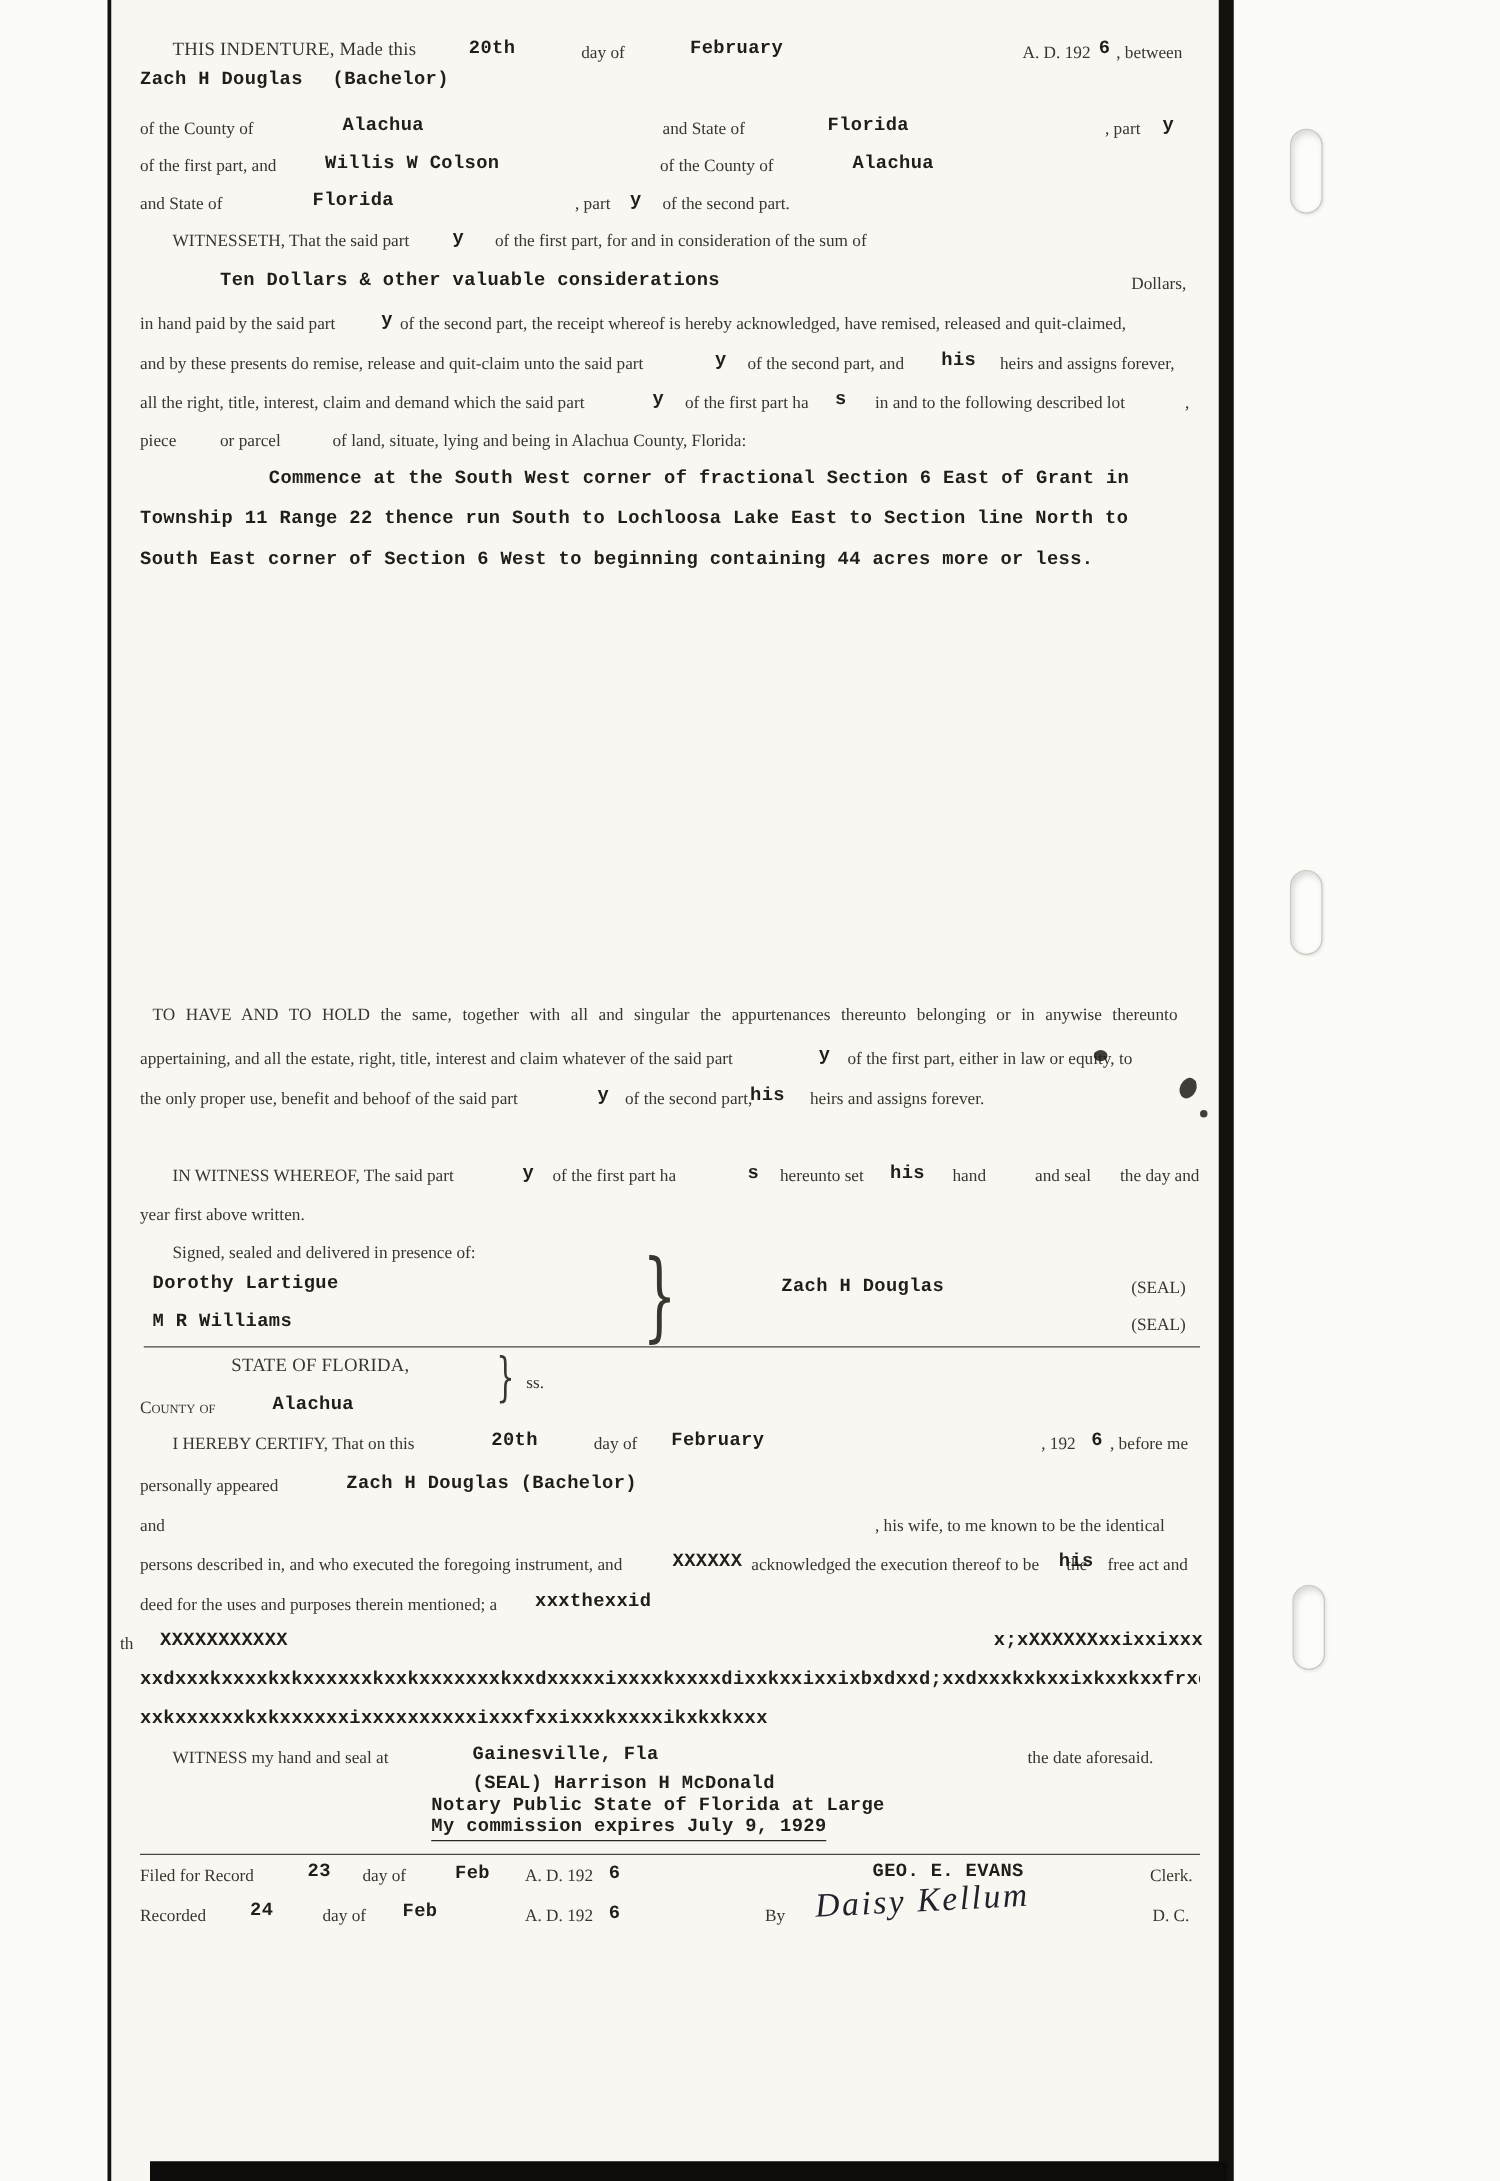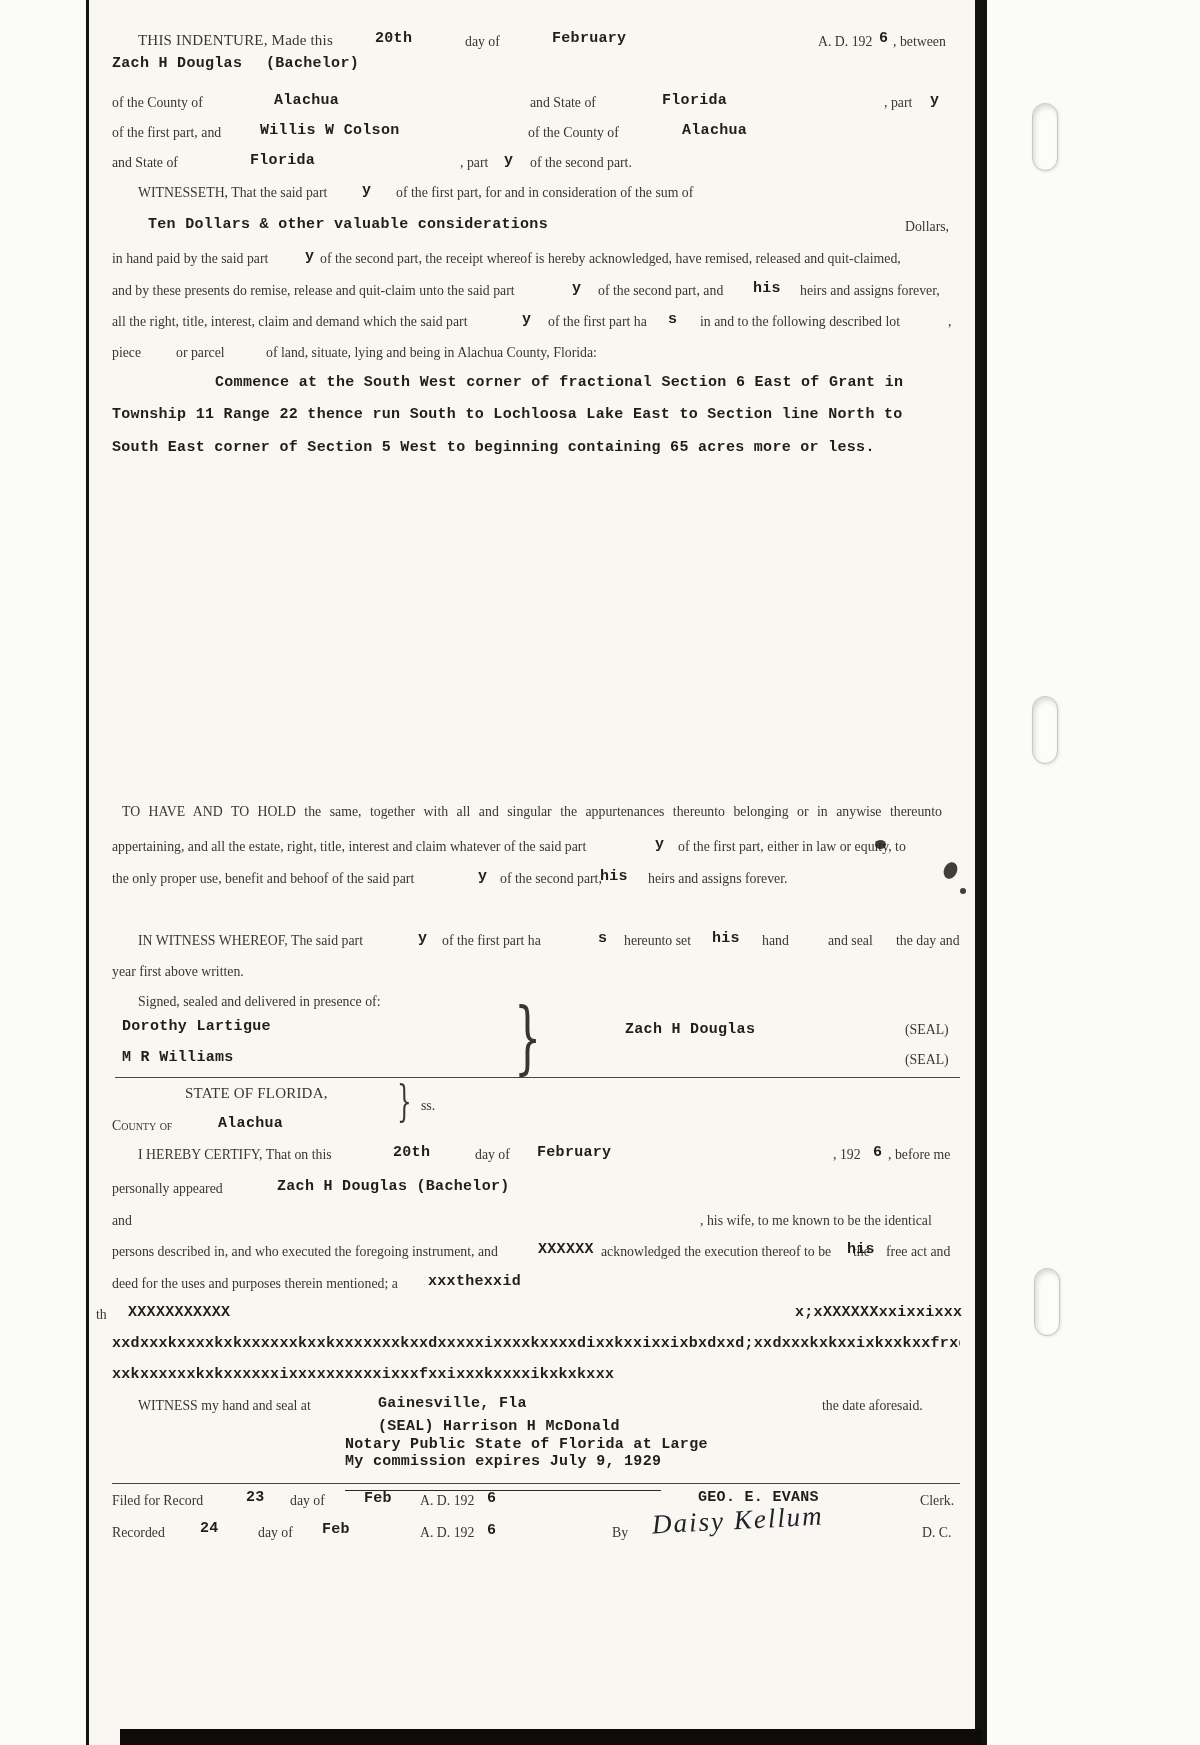--- a/index.html
+++ b/index.html
@@ -20,21 +20,21 @@
   }
   .big { font-size:15px; letter-spacing:.2px; }
   .t {
     position:absolute; font-family:"Liberation Mono","DejaVu Sans Mono",monospace;
     font-weight:700; font-size:15px; letter-spacing:.3px;
     color:#211e1a; white-space:nowrap; line-height:1.2;
   }
   .pj { white-space:normal; width:820px; text-align:justify; text-align-last:justify; }
   .clip { max-width:848px; overflow:hidden; }
   .sc { font-variant:small-caps; }
-  .u { border-bottom:1.5px solid #2a2824; padding-bottom:19px; }
+  .u { border-bottom:1.5px solid #2a2824; padding-bottom:1px; }
   .brace {
     position:absolute; font-family:"DejaVu Serif", serif; color:#3a362f;
     line-height:1; transform:scaleX(.55); transform-origin:left center;
   }
   .brace-big { font-size:78px; }
   .brace-small { font-size:42px; }
   .rule { position:absolute; border-top:1.4px solid #4a463f; }
   .vline { position:absolute; background:#14120f; }
   .hbar { position:absolute; background:#0d0c0a; }
   .hole {
@@ -82,21 +82,21 @@
   <span class="p" style="left:112px;top:154px">and State of</span>
   <span class="t" style="left:250px;top:152px">Florida</span>
   <span class="p" style="left:460px;top:154px">, part</span>
   <span class="t" style="left:504px;top:152px">y</span>
   <span class="p" style="left:530px;top:154px">of the second part.</span>
 
   <span class="p" style="left:138px;top:184px">WITNESSETH, That the said part</span>
   <span class="t" style="left:362px;top:182px">y</span>
   <span class="p" style="left:396px;top:184px">of the first part, for and in consideration of the sum of</span>
 
-  <span class="t" style="left:148px;top:216px">Ten Dollars &amp; other valuable considerations</span>
+  <span class="t" style="left:176px;top:216px">Ten Dollars &amp; other valuable considerations</span>
   <span class="p" style="left:905px;top:218px">Dollars,</span>
 
   <span class="p" style="left:112px;top:250px">in hand paid by the said part</span>
   <span class="t" style="left:305px;top:248px">y</span>
   <span class="p" style="left:320px;top:250px">of the second part, the receipt whereof is hereby acknowledged, have remised, released and quit-claimed,</span>
 
   <span class="p" style="left:112px;top:282px">and by these presents do remise, release and quit-claim unto the said part</span>
   <span class="t" style="left:572px;top:280px">y</span>
   <span class="p" style="left:598px;top:282px">of the second part, and</span>
   <span class="t" style="left:753px;top:280px">his</span>
@@ -108,21 +108,21 @@
   <span class="t" style="left:668px;top:311px">s</span>
   <span class="p" style="left:700px;top:313px">in and to the following described lot</span>
   <span class="p" style="left:948px;top:313px">,</span>
 
   <span class="p" style="left:112px;top:344px">piece</span>
   <span class="p" style="left:176px;top:344px">or parcel</span>
   <span class="p" style="left:266px;top:344px">of land, situate, lying and being in Alachua County, Florida:</span>
 
   <span class="t" style="left:215px;top:374px">Commence at the South West corner of fractional Section 6 East of Grant in</span>
   <span class="t" style="left:112px;top:406px">Township 11 Range 22 thence run South to Lochloosa Lake East to Section line North to</span>
-  <span class="t" style="left:112px;top:439px">South East corner of Section 5 West to beginning containing 65 acres more or less.</span>
+  <span class="t" style="left:112px;top:439px">South East corner of Section 6 West to beginning containing 44 acres more or less.</span>
 
   <div class="p pj" style="left:122px;top:803px">TO HAVE AND TO HOLD the same, together with all and singular the appurtenances thereunto belonging or in anywise thereunto</div>
   <span class="p" style="left:112px;top:838px">appertaining, and all the estate, right, title, interest and claim whatever of the said part</span>
   <span class="t" style="left:655px;top:836px">y</span>
   <span class="p" style="left:678px;top:838px">of the first part, either in law or equity, to</span>
   <span class="p" style="left:112px;top:870px">the only proper use, benefit and behoof of the said part</span>
   <span class="t" style="left:478px;top:868px">y</span>
   <span class="p" style="left:482px;top:870px;left:500px">of the second part,</span>
   <span class="t" style="left:600px;top:868px">his</span>
   <span class="p" style="left:648px;top:870px">heirs and assigns forever.</span>

